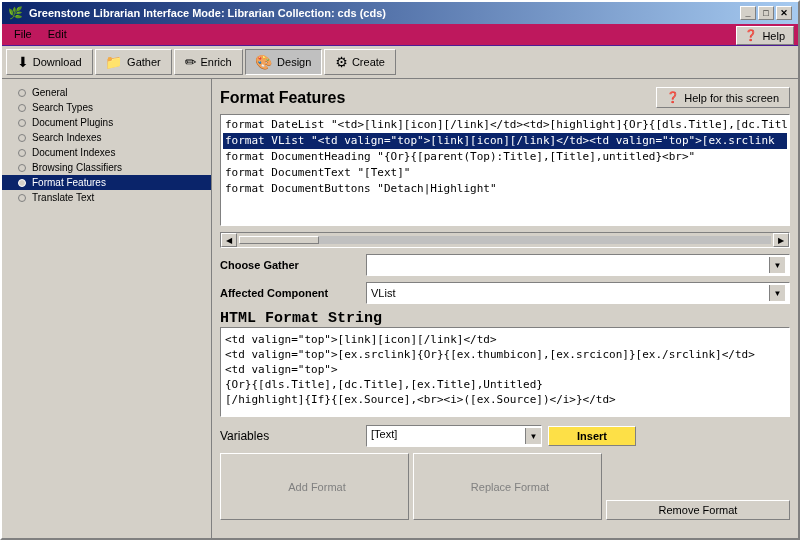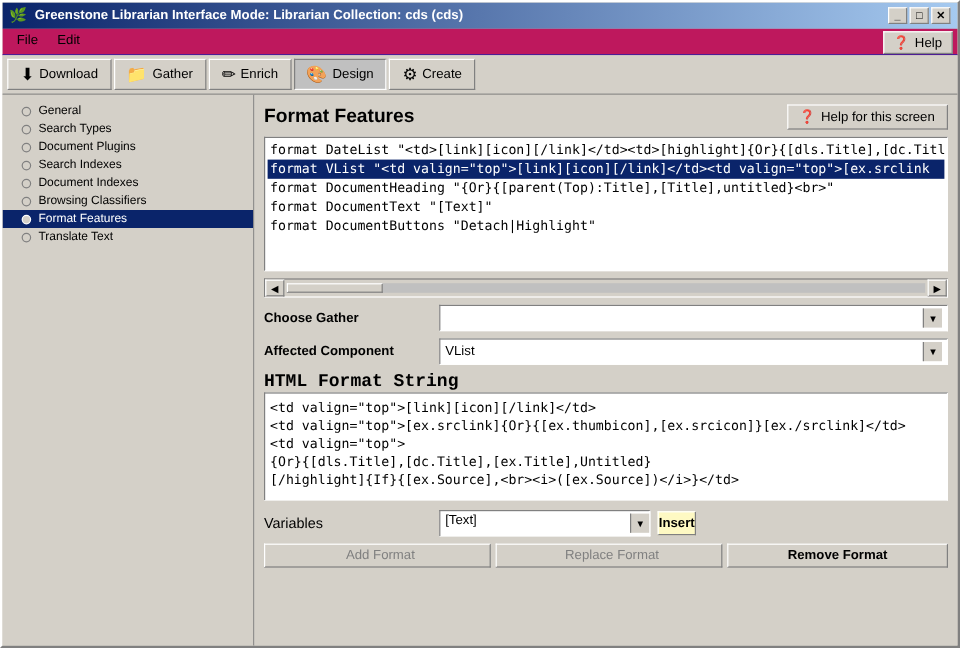--- a/index.html
+++ b/index.html
@@ -270,22 +270,22 @@
       border: 1px solid;
       border-color: #808080 #fff #fff #808080;
       display: flex;
       align-items: flex-start;
       justify-content: space-between;
       padding: 2px 0 2px 4px;
       font-size: 11px;
       cursor: pointer;
     }
     .insert-btn {
-      padding: 3px 0;
-      background: #fef9c3;
+      padding: 3px 28px;
+      background: #fde047;
       border: 1px solid;
       border-color: #fff #808080 #808080 #fff;
       cursor: pointer;
       font-size: 11px;
       font-weight: bold;
     }
 
     .action-row {
       display: flex;
       gap: 4px;
@@ -299,21 +299,22 @@
       cursor: pointer;
       font-size: 11px;
       text-align: center;
     }
     .action-btn.disabled {
       color: #808080;
       cursor: default;
       padding-left: 13px;
     }
     .action-btn.primary {
-      font-weight: bold;
+      font-weight: normal;
+      margin-top: 47px;
     }
 
     
     .window {
       width: 800px;
       height: 540px;
       border: 2px solid;
       border-color: #fff #808080 #808080 #fff;
       overflow: hidden;
     }

